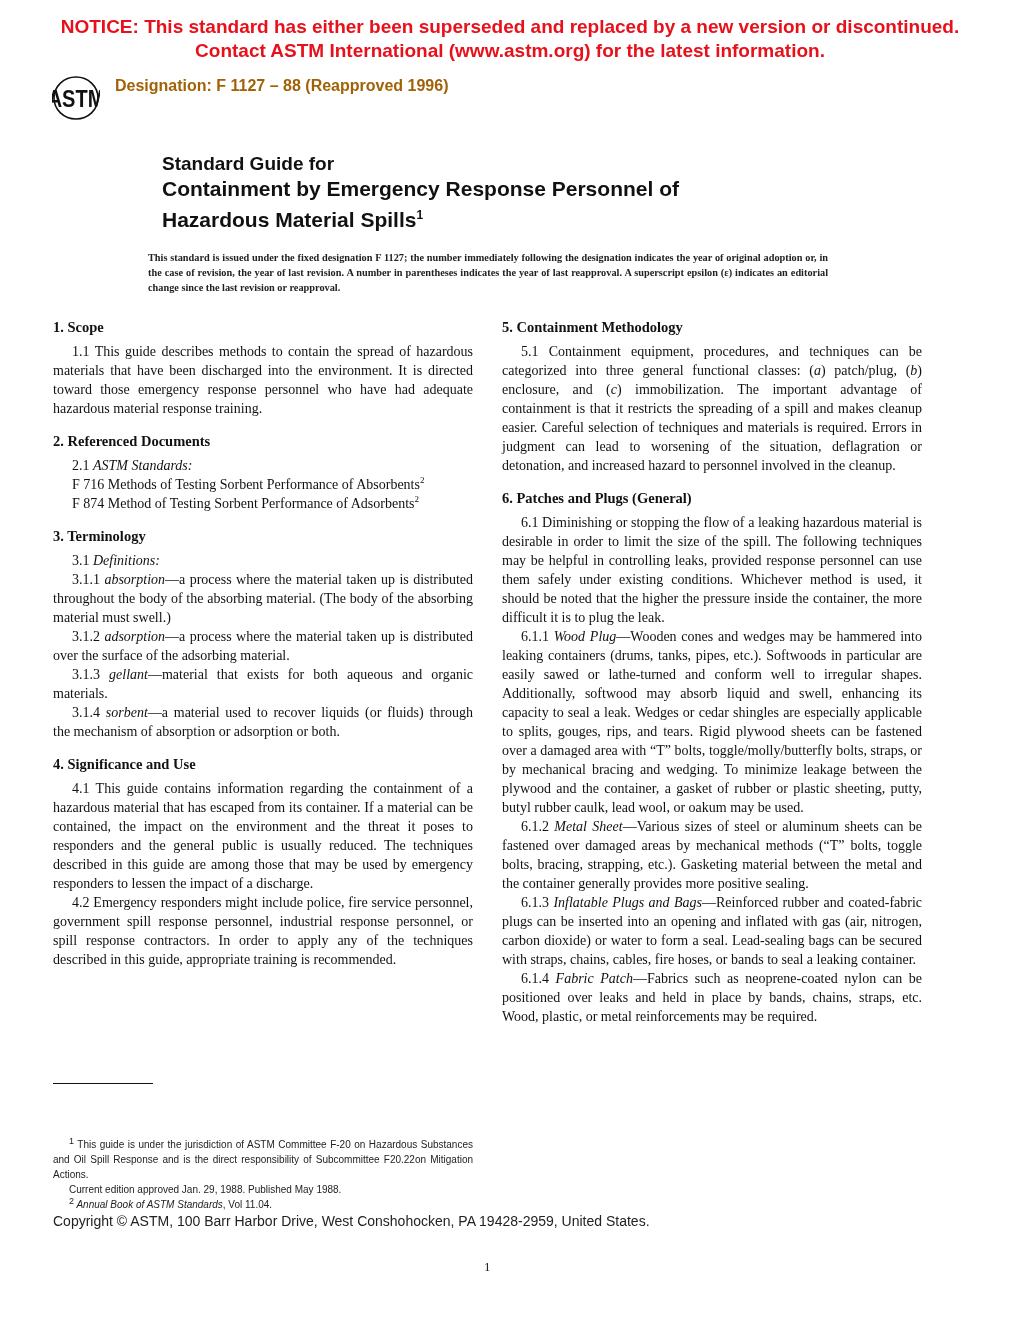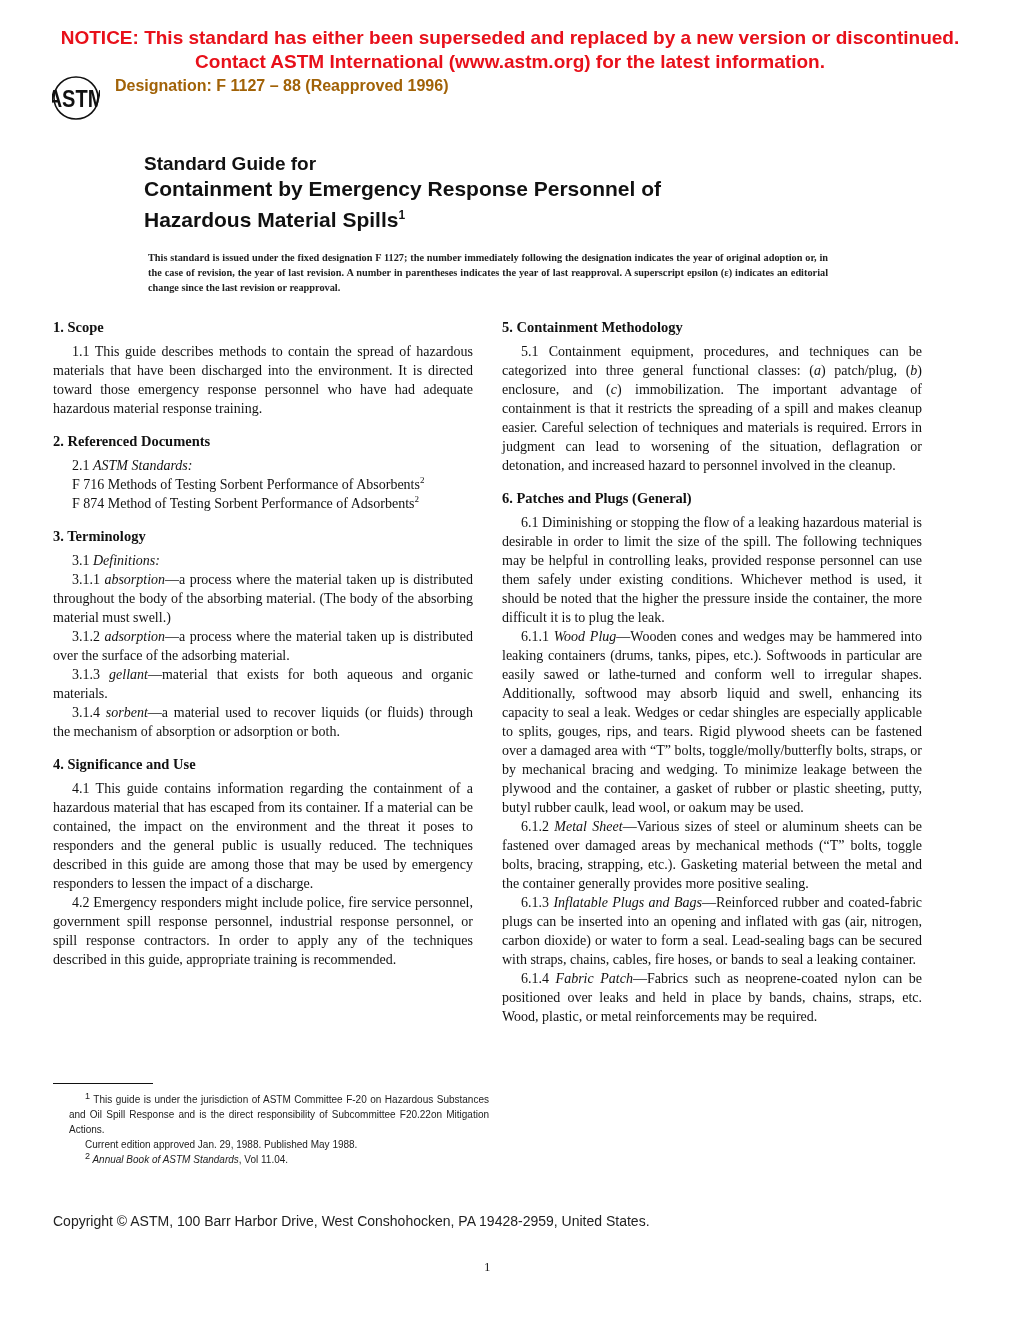--- a/index.html
+++ b/index.html
@@ -1,42 +1,42 @@
 <!DOCTYPE html>
 <html><head>
 <meta charset="utf-8">
 <style>
   html, body { margin:0; padding:0; background:#ffffff; }
   body { width:1020px; height:1320px; position:relative; overflow:hidden; color:#111; }
   .notice { position:absolute; left:0; width:1020px; text-align:center; color:#e8101a;
-    font-family:"Liberation Sans", sans-serif; font-weight:bold; font-size:19px; line-height:24px;margin-top:11px; }
+    font-family:"Liberation Sans", sans-serif; font-weight:bold; font-size:19px; line-height:24px; }
   .notice.l1 { top:15px; }
   .notice.l2 { top:39px; }
   .logo { position:absolute; left:52px; top:76px; width:48px; height:44px; }
   .designation { position:absolute; left:115px; top:77px; font-family:"Liberation Sans", sans-serif;
     font-weight:bold; font-size:16px; color:#a16207; }
-  .title-block { position:absolute; left:144px; top:152px; font-family:"Liberation Sans", sans-serif; font-weight:bold; }
+  .title-block { position:absolute; left:162px; top:152px; font-family:"Liberation Sans", sans-serif; font-weight:bold; }
   .title-block .t1 { font-size:19px; line-height:24px; }
   .title-block .t2 { font-size:21px; line-height:26px; }
   .title-block sup { font-size:12px; }
   .issue-note { position:absolute; left:148px; top:250px; width:680px; font-family:"Liberation Serif", serif;
     font-size:10.3px; line-height:15px; text-align:justify; color:#222;font-weight:bold; }
   .col { position:absolute; top:318px; width:420px; font-family:"Liberation Serif", serif; font-size:14px;
     line-height:19px; text-align:justify; }
   .col.left { left:53px; }
   .col.right { left:502px; }
   h2 { font-size:14.5px; font-weight:bold; margin:0 0 5px 0; line-height:19px; }
   p { margin:0; text-indent:19px; }
   .sec { margin-bottom:14px; }
   .ref { margin:0; padding-left:35px; text-indent:-16px; }
   .ref-head { margin:0; padding-left:19px; }
   sup.fn { font-size:9px; vertical-align:super; line-height:0; }
   .fn-rule { position:absolute; left:53px; top:1083px; width:100px; border-top:1px solid #111; }
-  .footnotes { position:absolute; left:53px; top:1092px; width:420px; font-family:"Liberation Sans", sans-serif;
-    font-size:10px; line-height:15px; color:#222; text-align:justify;margin-left:16px; }
+  .footnotes { position:absolute; left:53px; top:1137px; width:420px; font-family:"Liberation Sans", sans-serif;
+    font-size:10px; line-height:15px; color:#222; text-align:justify; }
   .footnotes p { text-indent:16px; }
   .copyright { position:absolute; left:53px; top:1213px; font-family:"Liberation Sans", sans-serif; font-size:14px; color:#222; }
   .page-num { position:absolute; left:484px; top:1259px; font-family:"Liberation Serif", serif; font-size:13px; color:#222; }
   i { font-style:italic; }
 </style>
 </head>
 <body>
 
 <div class="notice l1">NOTICE: This standard has either been superseded and replaced by a new version or discontinued.</div>
 <div class="notice l2">Contact ASTM International (www.astm.org) for the latest information.</div>

